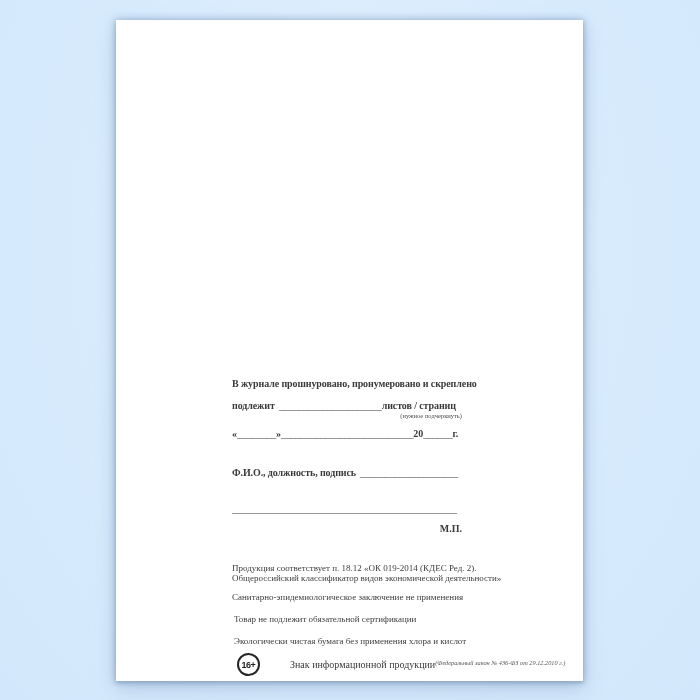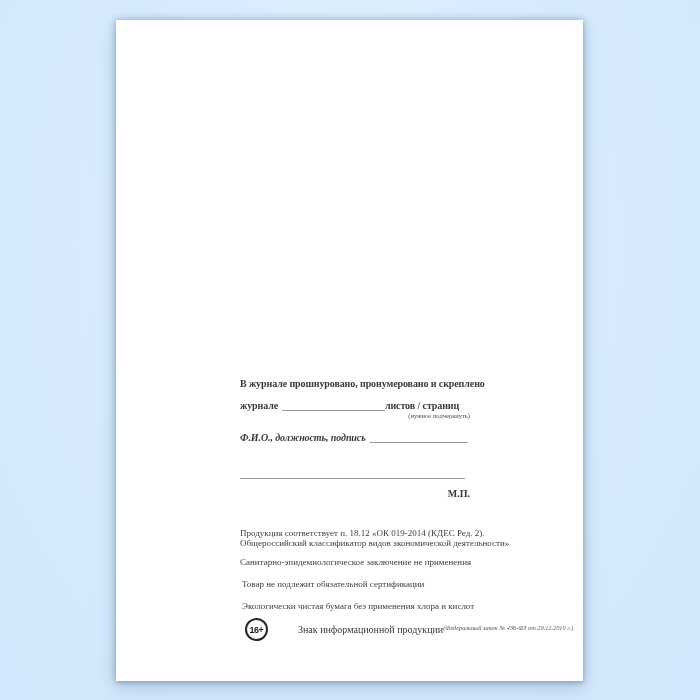--- a/index.html
+++ b/index.html
@@ -25,21 +25,21 @@
     background: #ffffff;
     box-shadow:
       0 2px 4px rgba(104, 134, 168, 0.45),
       0 8px 18px rgba(120, 150, 185, 0.35),
       0 -1px 6px rgba(130, 155, 185, 0.30),
       -3px 0 8px rgba(130, 155, 185, 0.18),
       3px 0 8px rgba(130, 155, 185, 0.18);
   }
   .content {
     position: absolute;
-    left: 124px;
+    left: 116px;
     top: 358px;
     width: 230px;
     color: #3a3a3a;
   }
   .line { white-space: nowrap; }
   .stitch {
     font-weight: bold;
     font-size: 10px;
     line-height: 11px;
     letter-spacing: -0.1px;
@@ -50,21 +50,21 @@
   .note {
     margin-top: 1px;
     font-weight: normal;
     font-size: 6.5px;
     line-height: 8px;
     text-align: right;
     color: #4a4a4a;
   }
   .date-line { margin-top: 8px; }
   .date-line .blank { font-weight: normal; }
-  .fio-line { margin-top: 12px; font-style: italic; }
+  .fio-line { margin-top: 28px; }
   .fio-line .blank { font-weight: normal; margin-left: 4px; }
   .rule-line {
     margin-top: 25px;
     font-weight: normal;
     font-size: 10px;
     line-height: 11px;
     overflow: hidden;
   }
   .mp {
     margin-top: 9px;
@@ -122,27 +122,30 @@
 <body>
 
 <div class="scene">
   <div class="paper">
 
     <div class="content">
 
       <div class="line stitch">В журнале прошнуровано, пронумеровано и скреплено</div>
 
       <div class="line stitch seal-line">
-        <span class="seal-prefix">журнале</span>
+        <span class="seal-prefix">подлежит</span>
         <span class="seal-fill">_____________________</span>
         <span>листов / страниц</span>
       </div>
 
       <div class="line note">(нужное подчеркнуть)</div>
 
+      <div class="line stitch date-line">
+        <span>«</span><span class="blank">________</span><span>»</span><span class="blank">___________________________</span><span>20</span><span class="blank">______</span><span>г.</span>
+      </div>
 
       <div class="line stitch fio-line">
         <span>Ф.И.О., должность, подпись</span><span class="blank">____________________</span>
       </div>
 
       <div class="line rule-line">_____________________________________________</div>
 
       <div class="line mp">М.П.</div>
 
       <div class="compliance">

